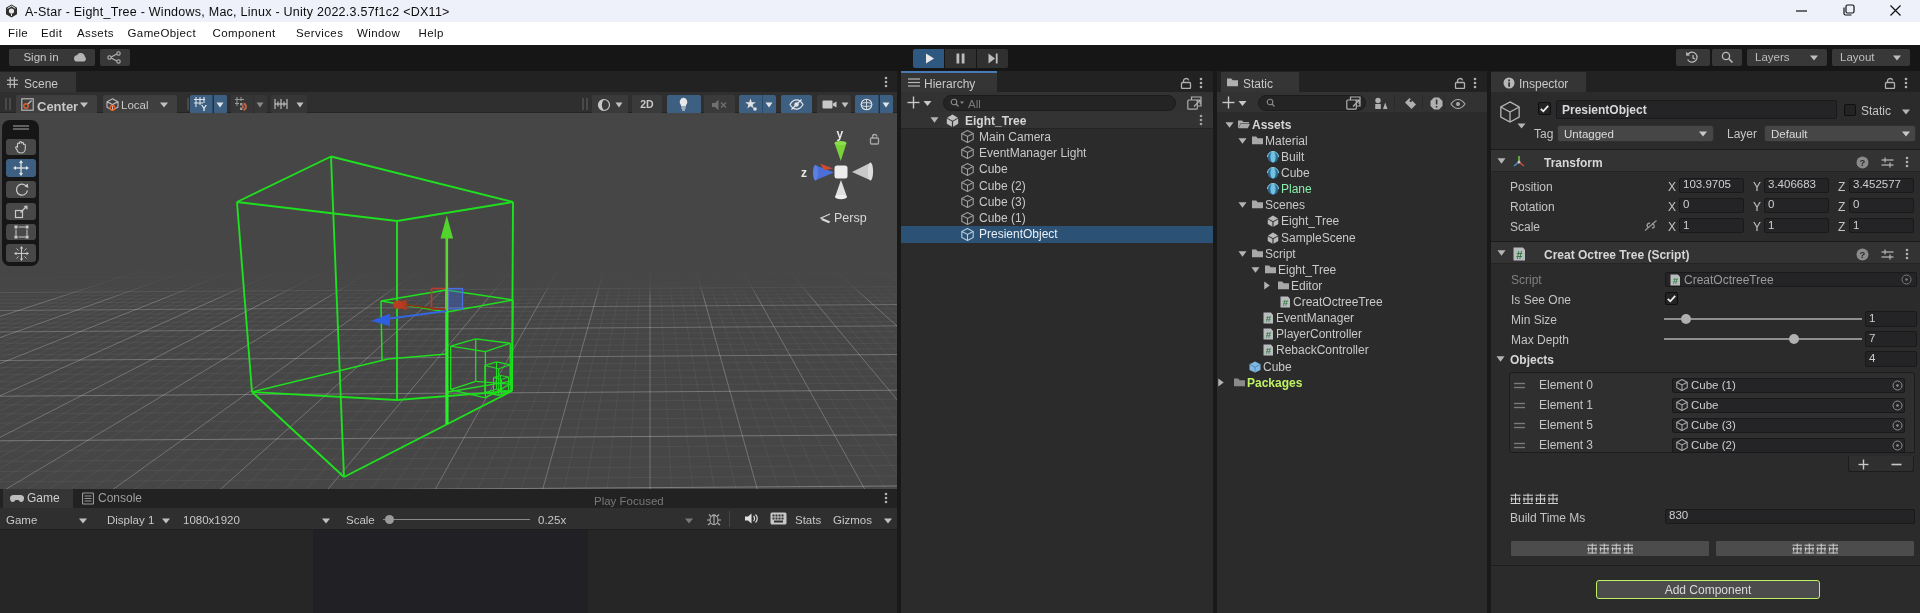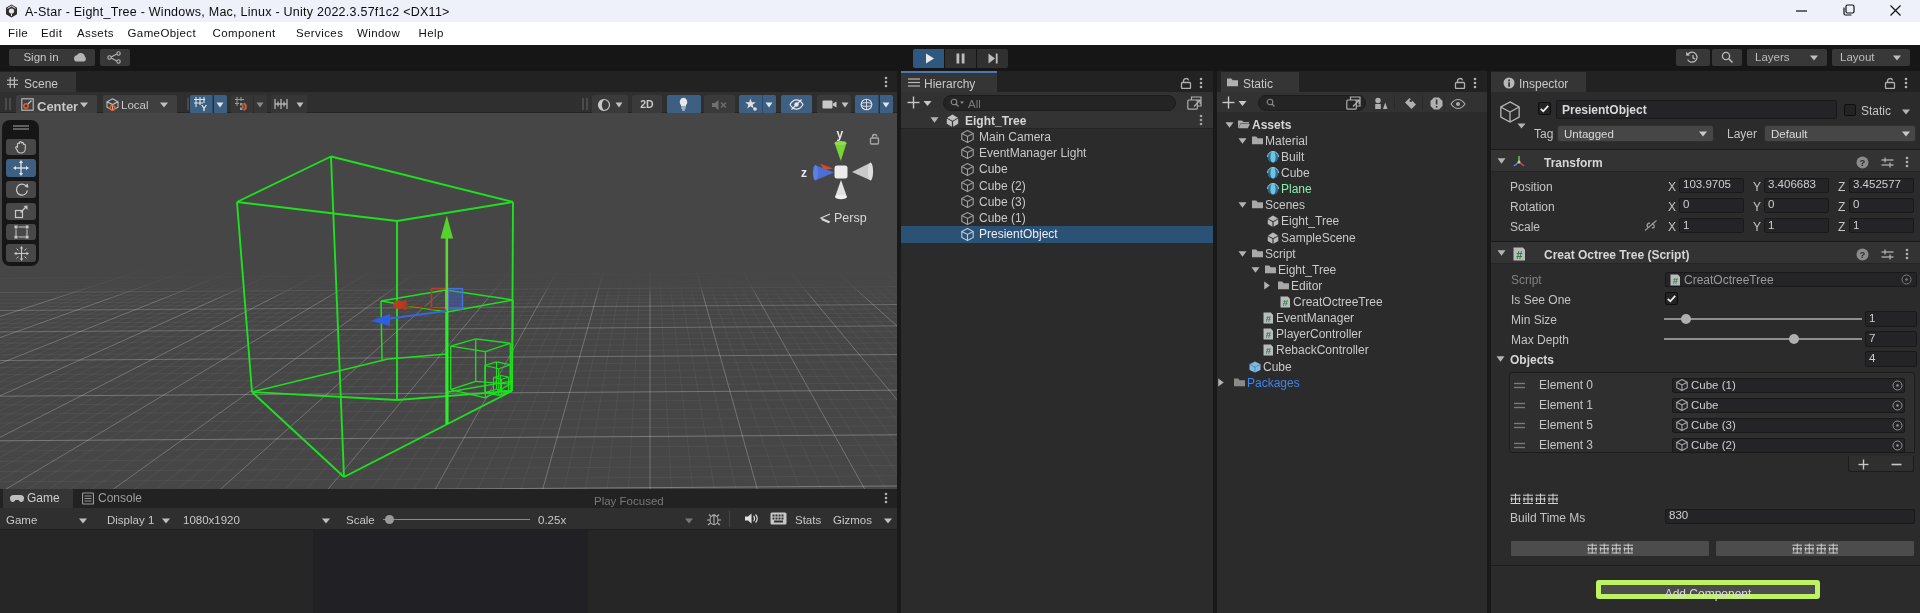--- a/index.html
+++ b/index.html
@@ -878,21 +878,21 @@
     <path d="M6.0,0.5 L11.5,3.24 L11.5,9.0 L6.0,11.5 L0.5,9.0 L0.5,3.24 Z" fill="#7fb8e0"></path>
     <path d="M0.5,3.24 L6.0,6.24 L11.5,3.24 M6.0,6.24 L6.0,11.5" stroke="#4a80ad" stroke-width="0.8" fill="none"></path>
   </svg>
 <div class="abs" style="left:1263px;top:359.5px;font-size:12px;color:#c9c9c9;font-weight:400;letter-spacing:0px;white-space:nowrap">Cube</div>
 <svg class="abs" style="left:1218px;top:378.1px;" width="6" height="9" viewBox="0 0 6 9">
     <polygon points="0.25,0.5 0.25,8.5 5.75,4.5" fill="#b4b4b4"></polygon>
   </svg>
 <svg class="abs" style="left:1233px;top:376.6px;" width="13" height="11" viewBox="0 0 13 11">
     <path d="M1,1.5 L5.2,1.5 L6.7,3.2 L12,3.2 L12,9.2 L1,9.2 Z" fill="#8a8a8a"></path>
   </svg>
-<div class="abs" style="left:1247px;top:375.6px;font-size:12px;color:#3b82f6;font-weight:400;letter-spacing:0px;white-space:nowrap">Packages</div>
+<div class="abs" style="left:1247px;top:375.6px;font-size:12px;color:#bef264;font-weight:700;letter-spacing:0px;white-space:nowrap">Packages</div>
 <div class="abs" style="left:1491px;top:71px;width:429px;height:21px;background:#222222"></div>
 <div class="abs" style="left:1491px;top:72px;width:95px;height:20px;background:#353535"></div>
 <svg class="abs" style="left:1503px;top:77px;" width="12" height="12" viewBox="0 0 12 12">
     <circle cx="6" cy="6" r="5.5" fill="#b8b8b8"></circle>
     <rect x="5.2" y="2.5" width="1.8" height="1.8" fill="#383838"></rect>
     <rect x="5.2" y="5.3" width="1.8" height="4.5" fill="#383838"></rect>
   </svg>
 <div class="abs" style="left:1519px;top:77px;font-size:12px;color:#c8c8c8;font-weight:400;letter-spacing:0px;white-space:nowrap">Inspector</div>
 <svg class="abs" style="left:1884px;top:77px;" width="12" height="12" viewBox="0 0 12 12">
     <rect x="1.5" y="5.5" width="9" height="6" rx="1" fill="none" stroke="#b0b0b0" stroke-width="1.3"></rect>
@@ -1179,12 +1179,12 @@
       <path d="M12.5,2.2 L22.0,2.2 M12.5,5.775 L22.0,5.775 M12.5,10.0 L22.0,10.0 M17.25,0.5 L17.25,10.5 M13.6,4.2 L13.6,8.5 M20.9,4.2 L20.9,8.5"></path>
     </g>
     <g stroke="#d0d0d0" stroke-width="1" fill="none">
       <path d="M24.5,2.2 L34.0,2.2 M24.5,5.775 L34.0,5.775 M24.5,10.0 L34.0,10.0 M29.25,0.5 L29.25,10.5 M25.6,4.2 L25.6,8.5 M32.9,4.2 L32.9,8.5"></path>
     </g>
     <g stroke="#d0d0d0" stroke-width="1" fill="none">
       <path d="M36.5,2.2 L46.0,2.2 M36.5,5.775 L46.0,5.775 M36.5,10.0 L46.0,10.0 M41.25,0.5 L41.25,10.5 M37.6,4.2 L37.6,8.5 M44.9,4.2 L44.9,8.5"></path>
     </g>
   </svg>
 <div class="abs" style="left:1491px;top:565px;width:429px;height:1px;background:#1c1c1c"></div>
-<div class="abs" style="left:1596px;top:580px;width:224px;height:19px;background:#4c4c4c;border:5px solid #bef264;border-radius:3px;color:#dadada;font-size:12px;text-align:center;line-height:18px">Add Component</div>
+<div class="abs" style="left:1596px;top:580px;width:224px;height:19px;background:#4c4c4c;border:1px solid #bef264;border-radius:3px;color:#dadada;font-size:12px;text-align:center;line-height:18px">Add Component</div>
 </body></html>

